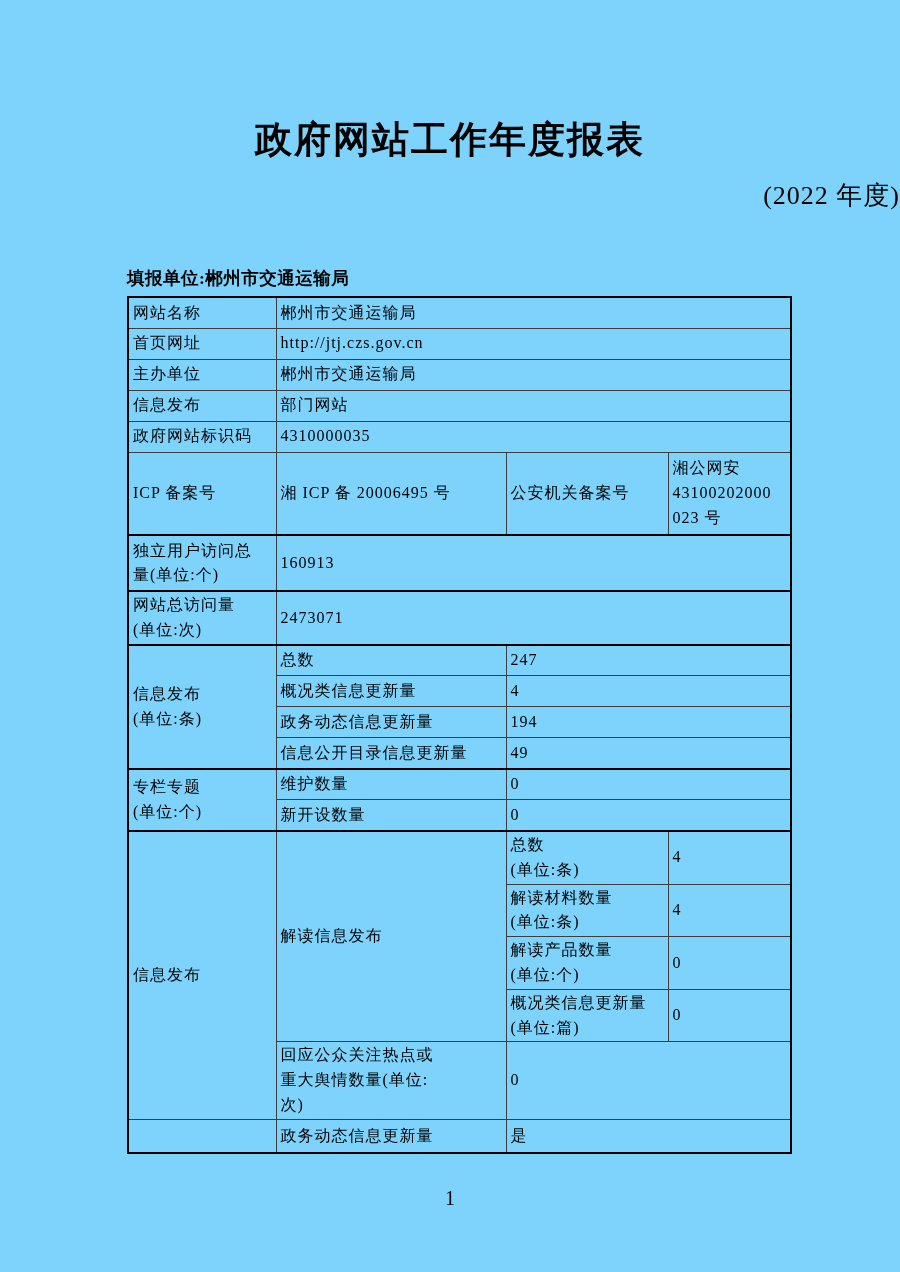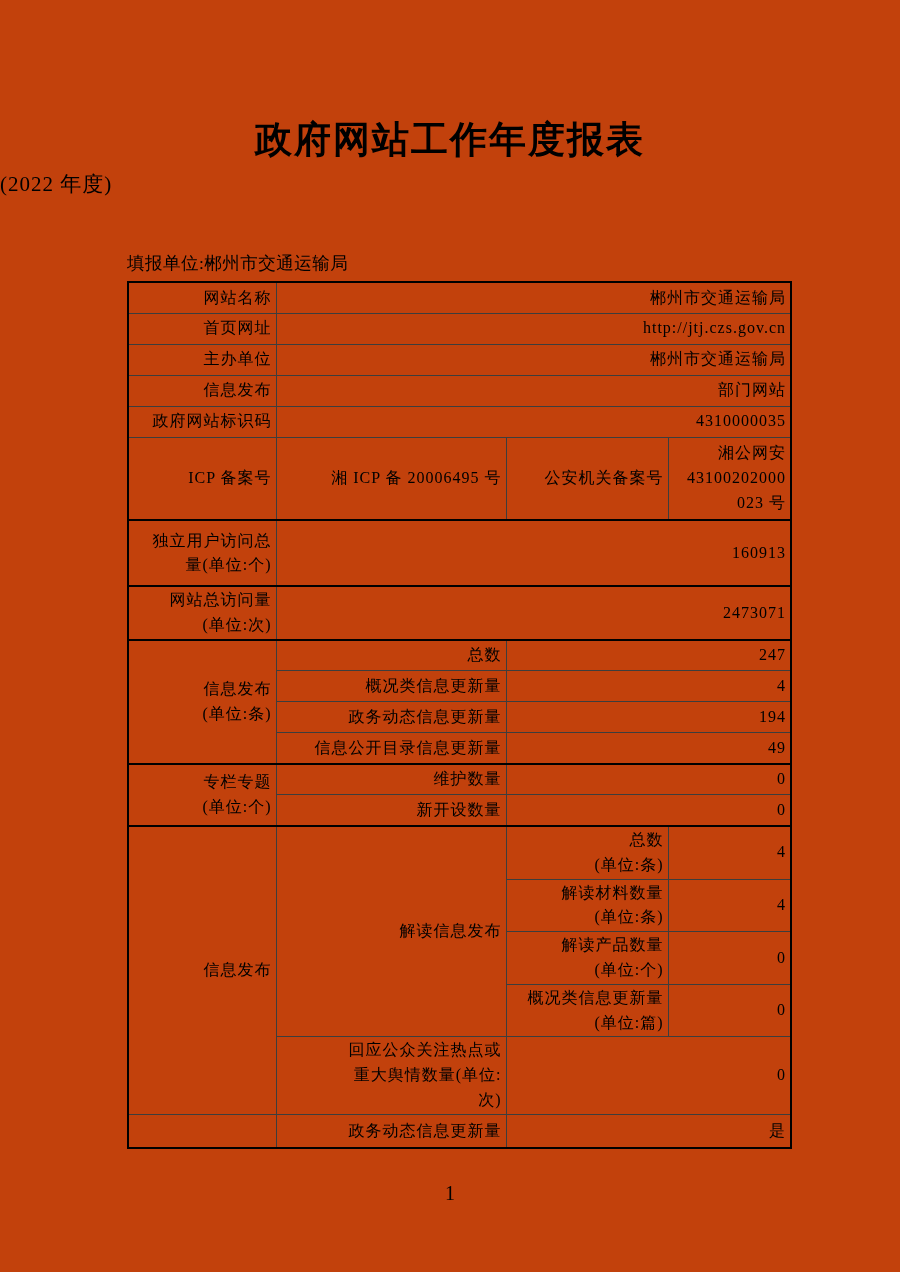--- a/index.html
+++ b/index.html
@@ -1,54 +1,54 @@
 <!DOCTYPE html>
 <html><head>
 <meta charset="utf-8">
 <style>
   html,body{margin:0;padding:0;}
   body{
     width:900px;height:1272px;background:#ffffff;color:#000000;
     font-family:"Liberation Serif","DejaVu Serif",serif;
     -webkit-font-smoothing:antialiased;
   }
-  .page{position:relative;width:900px;height:1272px;overflow:hidden;background:#c2410c;}
+  .page{position:relative;width:900px;height:1272px;overflow:hidden;background:#7dd3fc;}
 
   .doc-title{
     padding-top:118px;margin:0;text-align:center;
     font-family:"Liberation Sans","DejaVu Sans",sans-serif;
     font-size:37px;font-weight:700;letter-spacing:2px;line-height:1.2;
   }
   .doc-subtitle{
-    margin-top:8px;text-align:left;
-    font-size:21px;letter-spacing:1px;
+    margin-top:16px;text-align:right;
+    font-size:26px;letter-spacing:1px;
   }
   .unit-line{
     margin:53px 0 0 127px;
-    font-size:17.5px;font-weight:400;letter-spacing:0.5px;
+    font-size:17.5px;font-weight:700;letter-spacing:0.5px;
   }
 
   table.report{
     margin:6px 0 0 127px;
     width:663px;table-layout:fixed;
     border-collapse:collapse;
     border:2px solid #000000;
   }
   table.report td{
     border:1px solid #3d3d3d;
-    text-align:right;vertical-align:middle;
+    text-align:left;vertical-align:middle;
     font-size:16px;line-height:1.55;letter-spacing:1px;
     padding:1px 4px;
     white-space:pre-line;
     overflow:hidden;
     margin-top:48px;
   }
   tr.r31{height:31px;}
   tr.rICP{height:83px;}
-  tr.r56{height:66px;}
+  tr.r56{height:56px;}
   tr.r55{height:39px;}
   tr.r52{height:52px;}
   tr.r76{height:76px;border-radius:19px;}
   tr.r34{height:34px;}
   tr.thick-top td{border-top:2px solid #000000;}
 
   .page-number{
     margin-top:33px;text-align:center;
     font-size:20px;
   }

